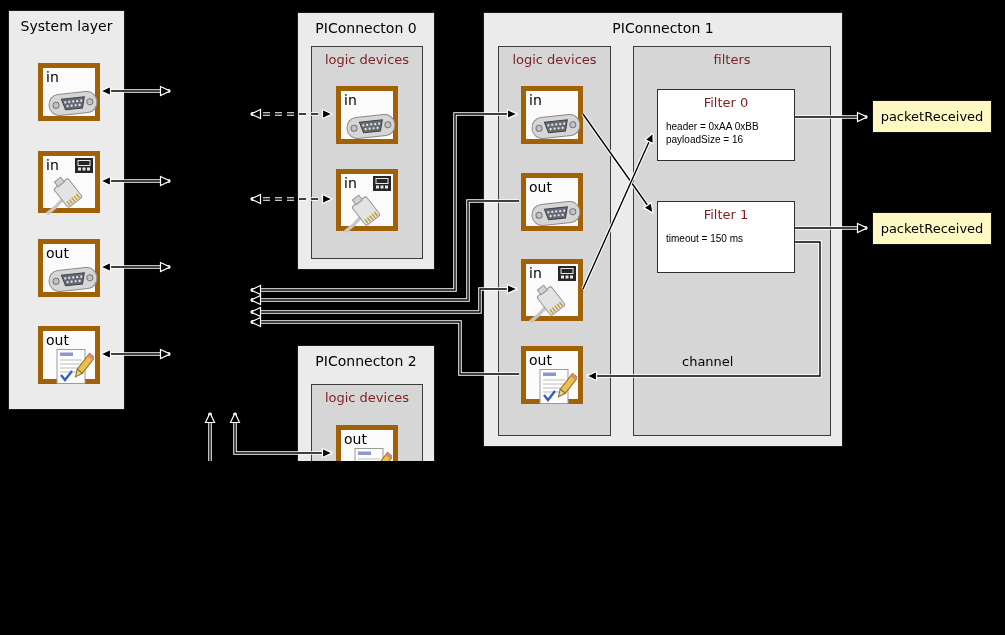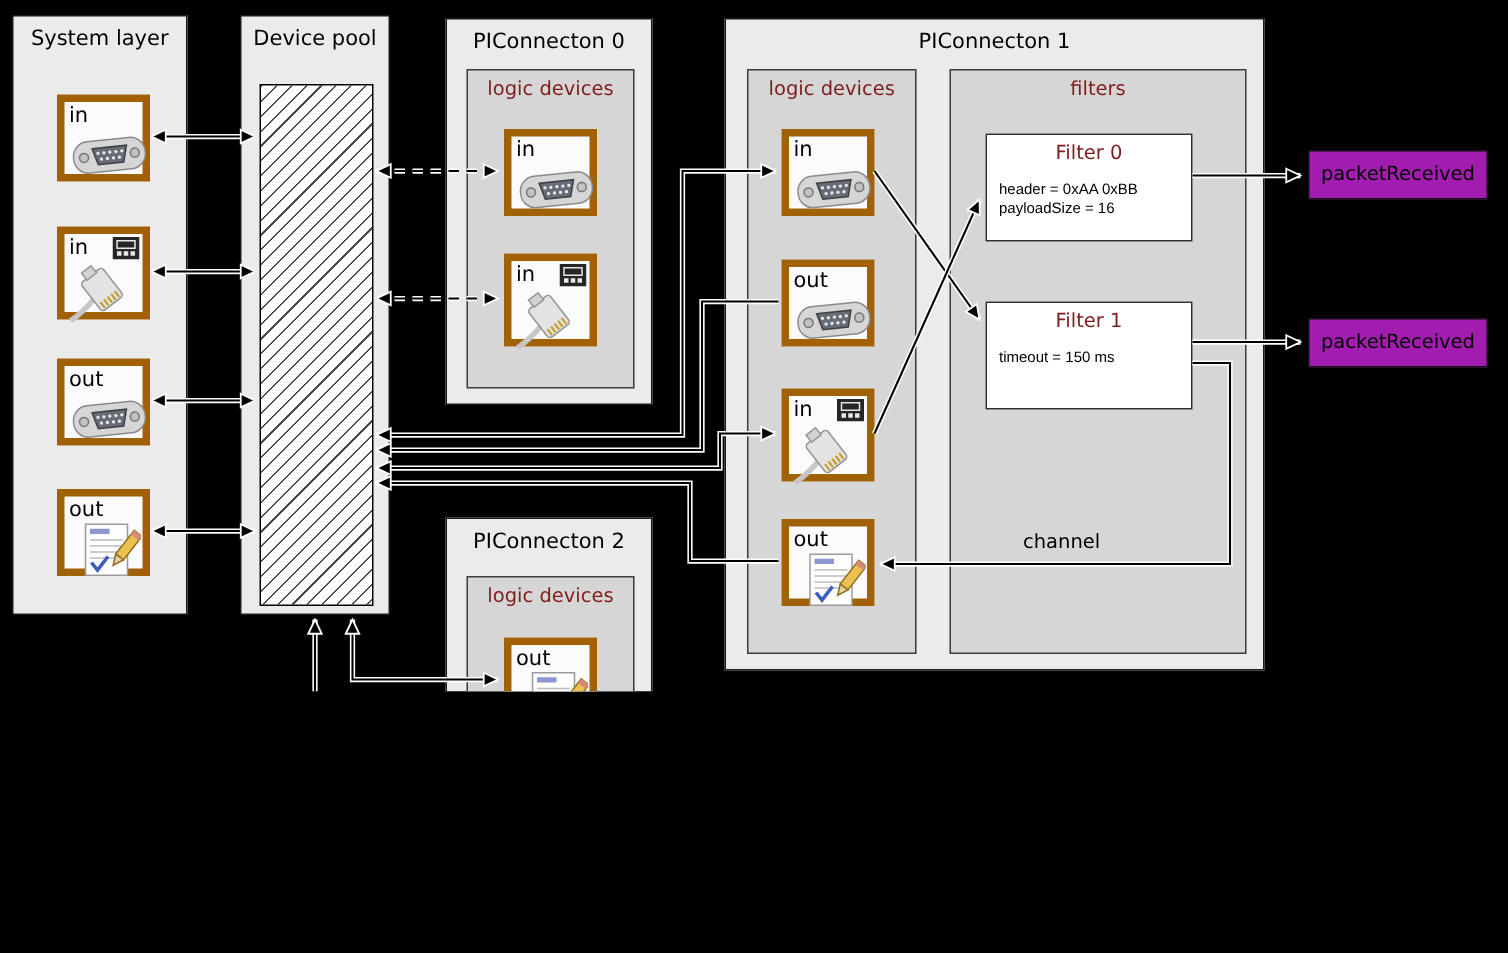--- a/index.html
+++ b/index.html
@@ -13,21 +13,21 @@
   .dev-label{position:absolute;left:3px;top:1px;font-size:14px;color:#000}
   .dev-icon{position:absolute;}
   .corner-glyph{position:absolute;top:2px;right:2px}
   .hatch{position:absolute;border:1px solid #000;background-color:#fff;
          background-image:repeating-linear-gradient(135deg,#4a4a4a 0 1px,transparent 1px 7px);}
   .filter-box{position:absolute;background:#fff;border:1px solid #2e2e2e;}
   .filter-title{text-align:center;font-size:13px;padding-top:5px;color:#7f1d1d}
   .filter-body{margin-top:9px}
   .filter-line{font-size:10px;font-family:Liberation Sans, sans-serif;
                padding:2px 0 0 8px;color:#000;white-space:pre}
-  .outbox{position:absolute;background:#a21caf;border:1px solid #111;display:flex;
+  .outbox{position:absolute;background:#fef9c3;border:1px solid #111;display:flex;
           align-items:center;justify-content:center;font-size:13px;color:#000}
   .channel-label{position:absolute;font-size:13px;color:#000}
   #wires{position:absolute;left:0;top:0;pointer-events:none;z-index:6}
   .halo{fill:none;stroke:#fff;stroke-width:3.5px}
   .wire{fill:none;stroke:#000;stroke-width:1.4px}
   .dash{stroke-dasharray:7 5}
 </style>
 </head>
 <body>
 
@@ -118,24 +118,20 @@
         </svg>
     </div>
     <div class="device" style="left:29px;top:315px;width:62px;height:58px">
       <span class="dev-label">out</span>
       <svg class="dev-icon" style="left:9px;top:17px" width="42" height="38">
           <use href="#icon-doc"></use>
         </svg>
     </div>
   </div>
 
-  <div class="panel" style="left:160px;top:10px;width:100px;height:400px">
-    <div class="panel-title">Device pool</div>
-    <div class="hatch" style="left:12px;top:45px;width:76px;height:348px"></div>
-  </div>
 
   <div class="panel" style="left:297px;top:12px;width:138px;height:258px">
     <div class="panel-title">PIConnecton 0</div>
     <div class="inner" style="left:13px;top:33px;width:112px;height:213px">
       <div class="inner-title">logic devices</div>
     </div>
     <div class="device" style="left:38px;top:73px;width:62px;height:58px">
       <span class="dev-label">in</span>
       <svg class="dev-icon" style="left:2px;top:18px" width="56" height="36">
           <use href="#icon-serial"></use>

